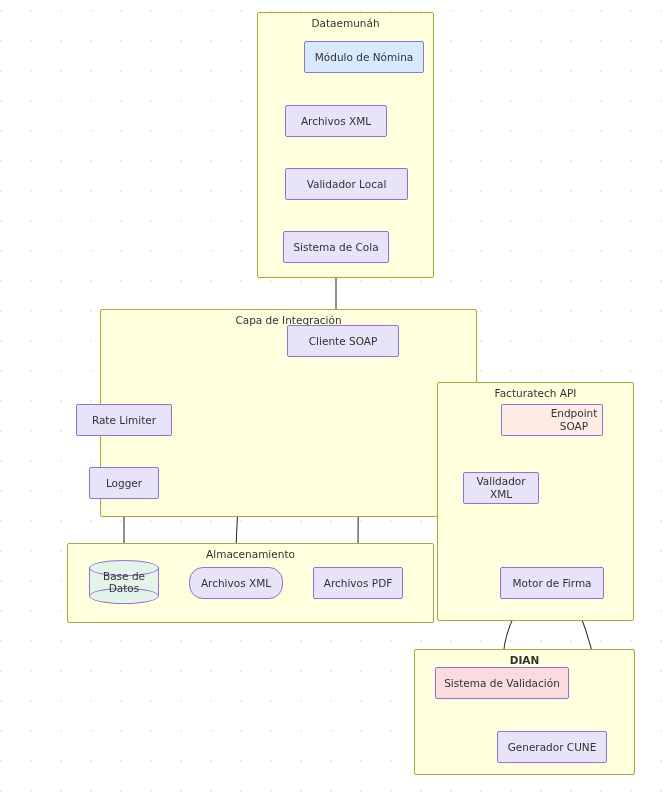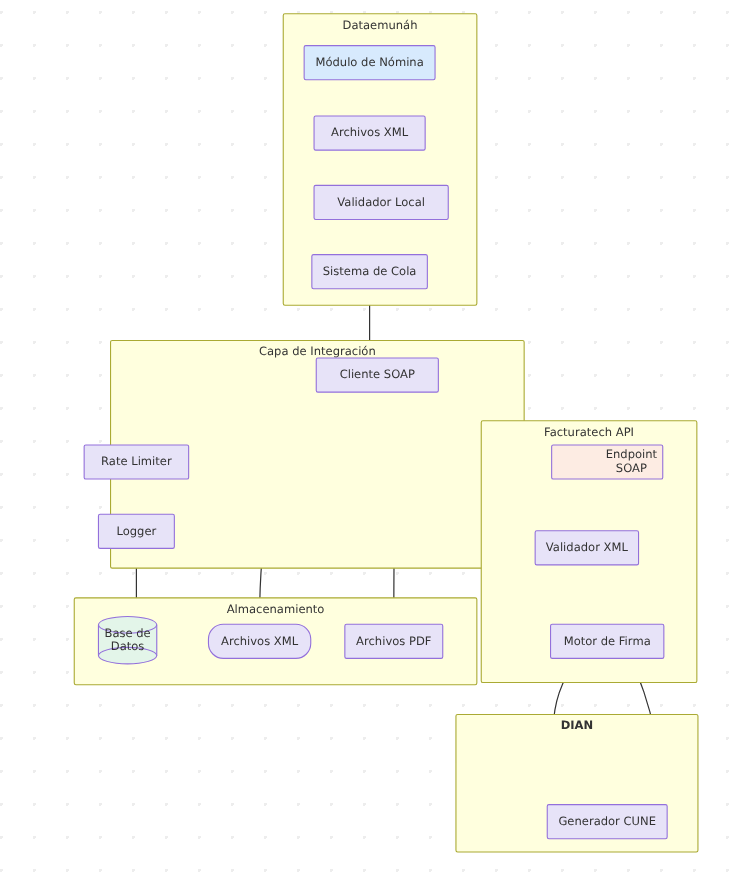--- a/index.html
+++ b/index.html
@@ -50,21 +50,21 @@
     border-radius: 2px;
     display: flex;
     align-items: center;
     justify-content: center;
     font-size: 10.5px;
     color: #333333;
     text-align: center;
     line-height: 13px;
   }
   .node.lavender { background: #e7e3f8; }
-  .node.blue     { background: #d7eafd; }
+  .node.blue     { background: #d7eafd; margin-left: 28px; }
   .node.peach    { background: #fdece3; }
   .node.pink     { background: #fadbe0; }
 
   .cylinder {
     position: absolute;
     box-sizing: border-box;
     display: flex;
     align-items: center;
     justify-content: center;
     font-size: 10.5px;
@@ -154,24 +154,25 @@
   <div class="node blue" style="left:276px;top:41px;width:120px;height:32px;">Módulo de Nómina</div>
   <div class="node lavender" style="left:285px;top:105px;width:102px;height:32px;">Archivos XML</div>
   <div class="node lavender" style="left:285px;top:168px;width:123px;height:32px;">Validador Local</div>
   <div class="node lavender" style="left:283px;top:231px;width:106px;height:32px;">Sistema de Cola</div>
   <div class="node lavender" style="left:287px;top:325px;width:112px;height:32px;">Cliente SOAP</div>
   <div class="node lavender" style="left:89px;top:467px;width:70px;height:32px;">Logger</div>
   <div class="node lavender" style="left:76px;top:404px;width:96px;height:32px;">Rate Limiter</div>
   <div class="node lavender" style="left:189px;top:567px;width:94px;height:32px;border-radius:14px;">Archivos XML</div>
   <div class="node lavender" style="left:313px;top:567px;width:90px;height:32px;">Archivos PDF</div>
   <div class="node peach" style="left:501px;top:404px;width:102px;height:32px;padding-left:44px;">Endpoint SOAP</div>
-  <div class="node lavender" style="left:463px;top:482px;width:95px;height:32px;margin-left:23px;">Validador XML</div>
+  <div class="node lavender" style="left:463px;top:472px;width:76px;height:32px;">Validador XML</div>
   <div class="node lavender" style="left:500px;top:567px;width:104px;height:32px;">Motor de Firma</div>
+  <div class="node pink" style="left:435px;top:667px;width:134px;height:32px;">Sistema de Validación</div>
   <div class="node lavender" style="left:497px;top:731px;width:110px;height:32px;">Generador CUNE</div>
 
-  <div class="cylinder" style="left:89px;top:560px;width:54px;height:44px;">
+  <div class="cylinder" style="left:89px;top:560px;width:70px;height:44px;">
     <div class="cyl-body"></div>
     <div class="cyl-bottom"></div>
     <div class="cyl-top"></div>
     <div class="cyl-label">Base de Datos</div>
   </div>
 
 </div>
 
 </body></html>

